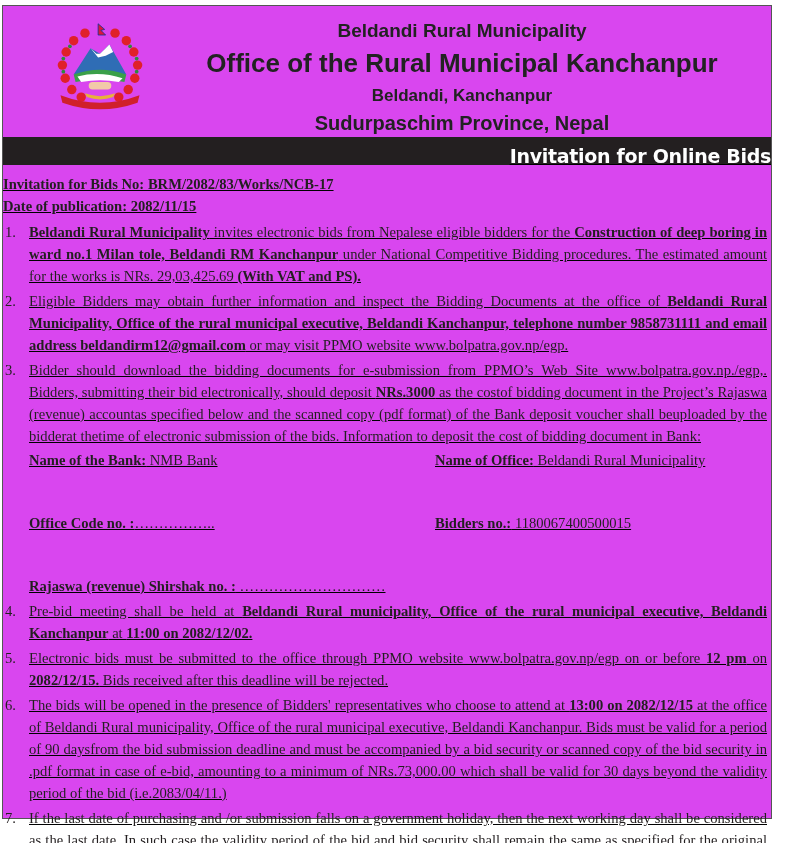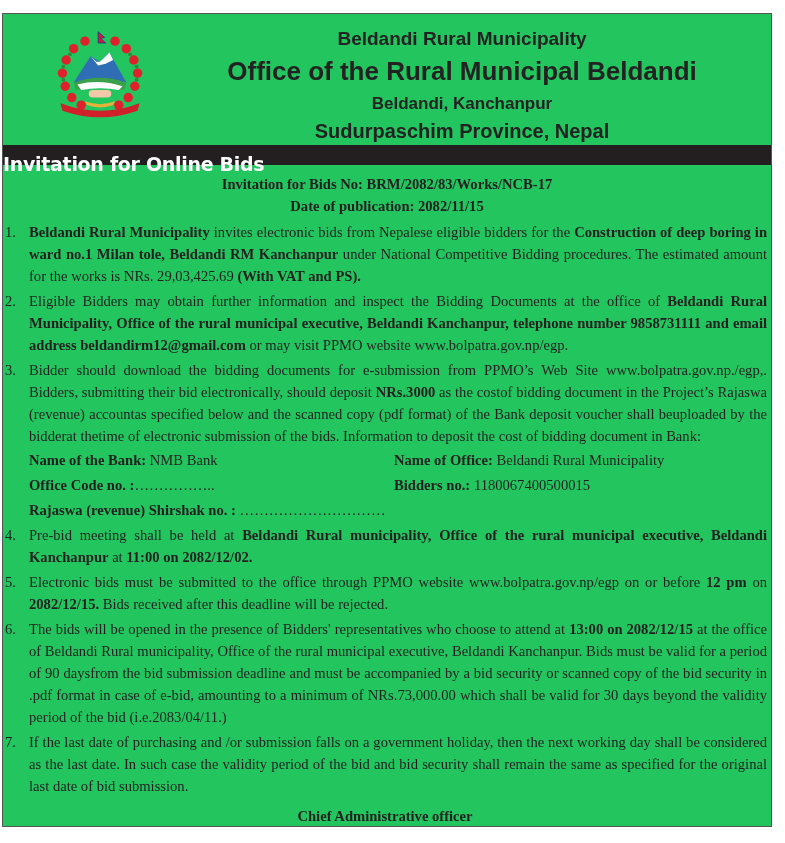--- a/index.html
+++ b/index.html
@@ -1,38 +1,38 @@
 <!DOCTYPE html>
 <html><head>
 <meta charset="utf-8">
 <style>
   html, body { margin: 0; padding: 0; background: #ffffff; }
   body { width: 785px; height: 843px; position: relative; overflow: hidden; }
   .frame {
-    position: absolute; left: 2px; top: 13px; width: 768px; height: 812px;
-    border: 1.5px solid #555; background: #22c55e; box-sizing: content-box;
+    position: absolute; left: 2px; top: 5px; width: 768px; height: 812px;
+    border: 1.5px solid #555; background: #d946ef; box-sizing: content-box; text-decoration: underline;
   }
   .header { position: relative; height: 131px; }
   .logo { position: absolute; left: 50px; top: 14px; width: 94px; height: 94px; }
   .hdr-text { position: absolute; left: 150px; right: 0; top: 0; text-align: center;
     font-family: "Liberation Sans", sans-serif; font-weight: bold; color: #222; }
   .hdr-l1 { position: absolute; left: 0; right: 0; top: 14px; font-size: 19px; }
   .hdr-l2 { position: absolute; left: 0; right: 0; top: 42px; font-size: 26px; }
   .hdr-l3 { position: absolute; left: 0; right: 0; top: 80px; font-size: 17px; }
   .hdr-l4 { position: absolute; left: 0; right: 0; top: 106px; font-size: 20px; }
-  .banner { background: #231f20; color: #fff; height: 20px; line-height: 38px; text-align: left;
+  .banner { background: #231f20; color: #fff; height: 28px; line-height: 38px; text-align: right;
     font-family: "DejaVu Sans", sans-serif; font-weight: bold; font-size: 19px; letter-spacing: -0.3px; }
   .body-text { font-family: "Liberation Serif", serif; color: #231f20; font-size: 14.6px; line-height: 22px; }
-  .center-line { text-align: center; font-weight: bold; }
+  .center-line { font-weight: bold; }
   .sub1 { margin-top: 8px; }
   ol.items { margin: 4px 0 0 0; padding: 0 4px 0 26px; list-style: none; }
   ol.items li { position: relative; text-align: justify; margin-bottom: 3px; }
   ol.items li .num { position: absolute; left: -24px; top: 0; }
   b { font-weight: bold; }
-  .bank-grid { display: grid; grid-template-columns: 365px 1fr; row-gap: 3px; margin: 2px 0 2px 0; }
+  .bank-grid { display: grid; grid-template-columns: 365px 1fr; row-gap: 3px; margin: 2px 0 2px 0; gap: 41px; }
   .bank-cell { font-size: 14.6px; }
   .bank-full { grid-column: 1 / span 2; }
   .sign { text-align: center; font-weight: bold; padding-right: 4px; margin-top: 8px; }
 </style>
 </head>
 <body>
 
 <div class="frame">
   <div class="header">
     <svg class="logo" viewBox="0 0 100 100">
@@ -70,21 +70,21 @@
 
       <rect x="38" y="66" width="24" height="8" rx="4" fill="#f2c9a8"></rect>
 
       <path d="M48 4 L48 16 L56 16 L51 11 L55 10 Z" fill="#dc143c" stroke="#003893" stroke-width="0.8"></path>
 
       <path d="M8 80 Q50 96 92 80 L90 88 Q50 102 10 88 Z" fill="#d0202a"></path>
       <path d="M34 78 Q50 84 66 78 L64 82 Q50 87 36 82 Z" fill="#e8b23a"></path>
     </svg>
     <div class="hdr-text">
       <div class="hdr-l1">Beldandi Rural Municipality</div>
-      <div class="hdr-l2">Office of the Rural Municipal Beldandi</div>
+      <div class="hdr-l2">Office of the Rural Municipal Kanchanpur</div>
       <div class="hdr-l3">Beldandi, Kanchanpur</div>
       <div class="hdr-l4">Sudurpaschim Province, Nepal</div>
     </div>
   </div>
 
   <div class="banner">Invitation for Online Bids</div>
 
   <div class="body-text">
     <div class="center-line sub1">Invitation for Bids No: BRM/2082/83/Works/NCB-17</div>
     <div class="center-line">Date of publication: 2082/11/15</div>

